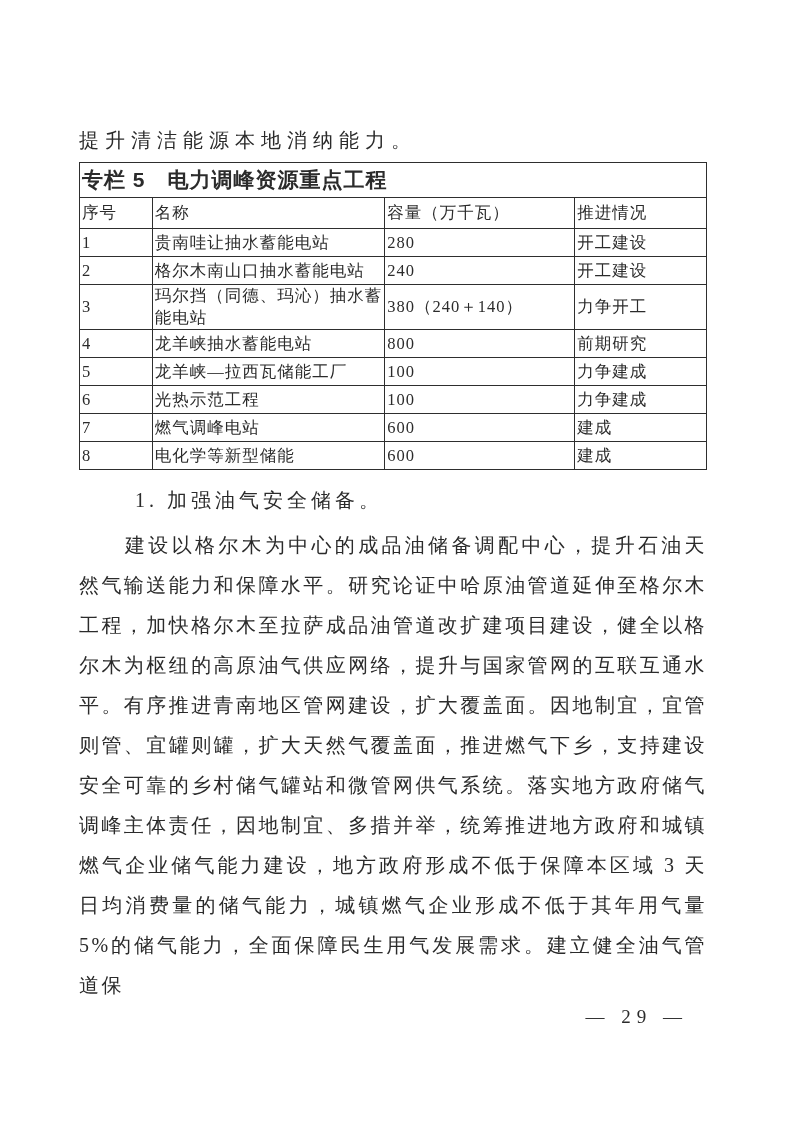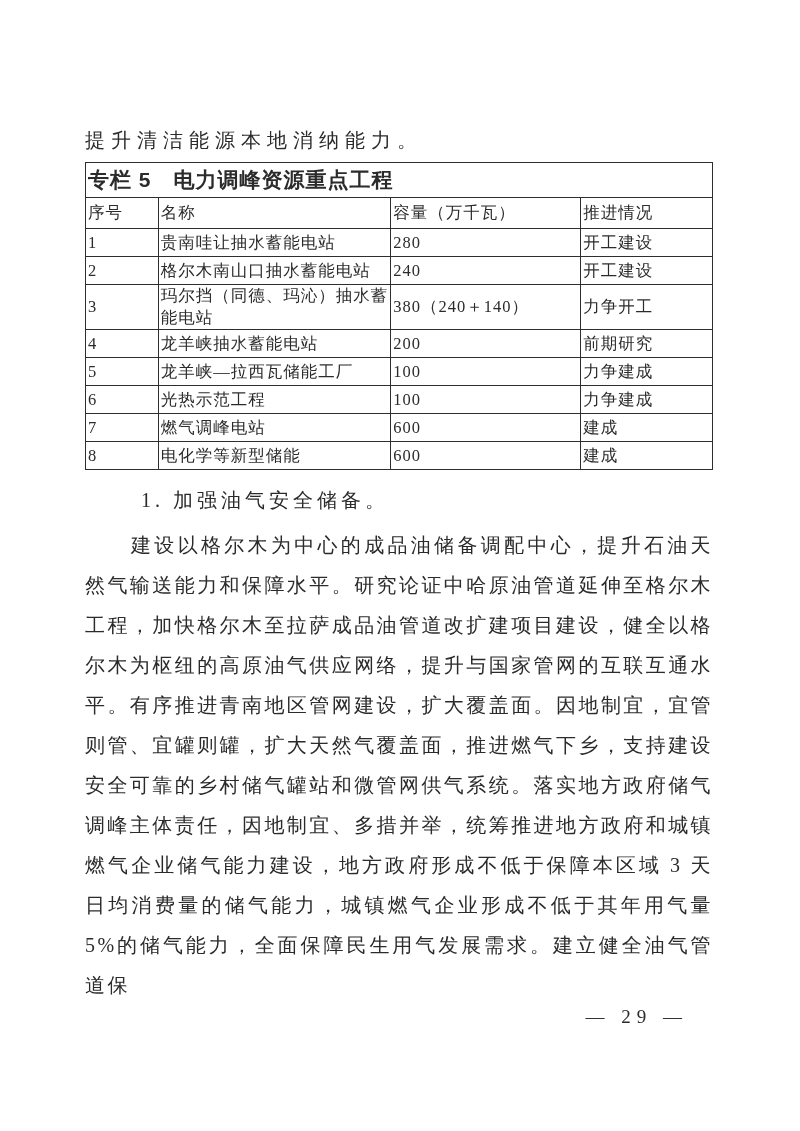--- a/index.html
+++ b/index.html
@@ -11,21 +11,21 @@
     position: relative;
     width: 800px;
     height: 1131px;
     background: #ffffff;
     overflow: hidden;
     font-family: "Liberation Serif", "DejaVu Serif", serif;
     color: #2b2b2b;
   }
   .content {
     position: absolute;
-    left: 85px;
+    left: 79px;
     top: 126px;
     width: 628px;
   }
   
   .intro-line {
     margin: 0;
     font-size: 20px;
     line-height: 28px;
     letter-spacing: 6px;
     white-space: nowrap;
@@ -145,21 +145,21 @@
           </tr>
           <tr>
             <td>3</td>
             <td>玛尔挡（同德、玛沁）抽水蓄能电站</td>
             <td>380（240＋140）</td>
             <td>力争开工</td>
           </tr>
           <tr>
             <td>4</td>
             <td>龙羊峡抽水蓄能电站</td>
-            <td>200</td>
+            <td>800</td>
             <td>前期研究</td>
           </tr>
           <tr>
             <td>5</td>
             <td>龙羊峡—拉西瓦储能工厂</td>
             <td>100</td>
             <td>力争建成</td>
           </tr>
           <tr>
             <td>6</td>

